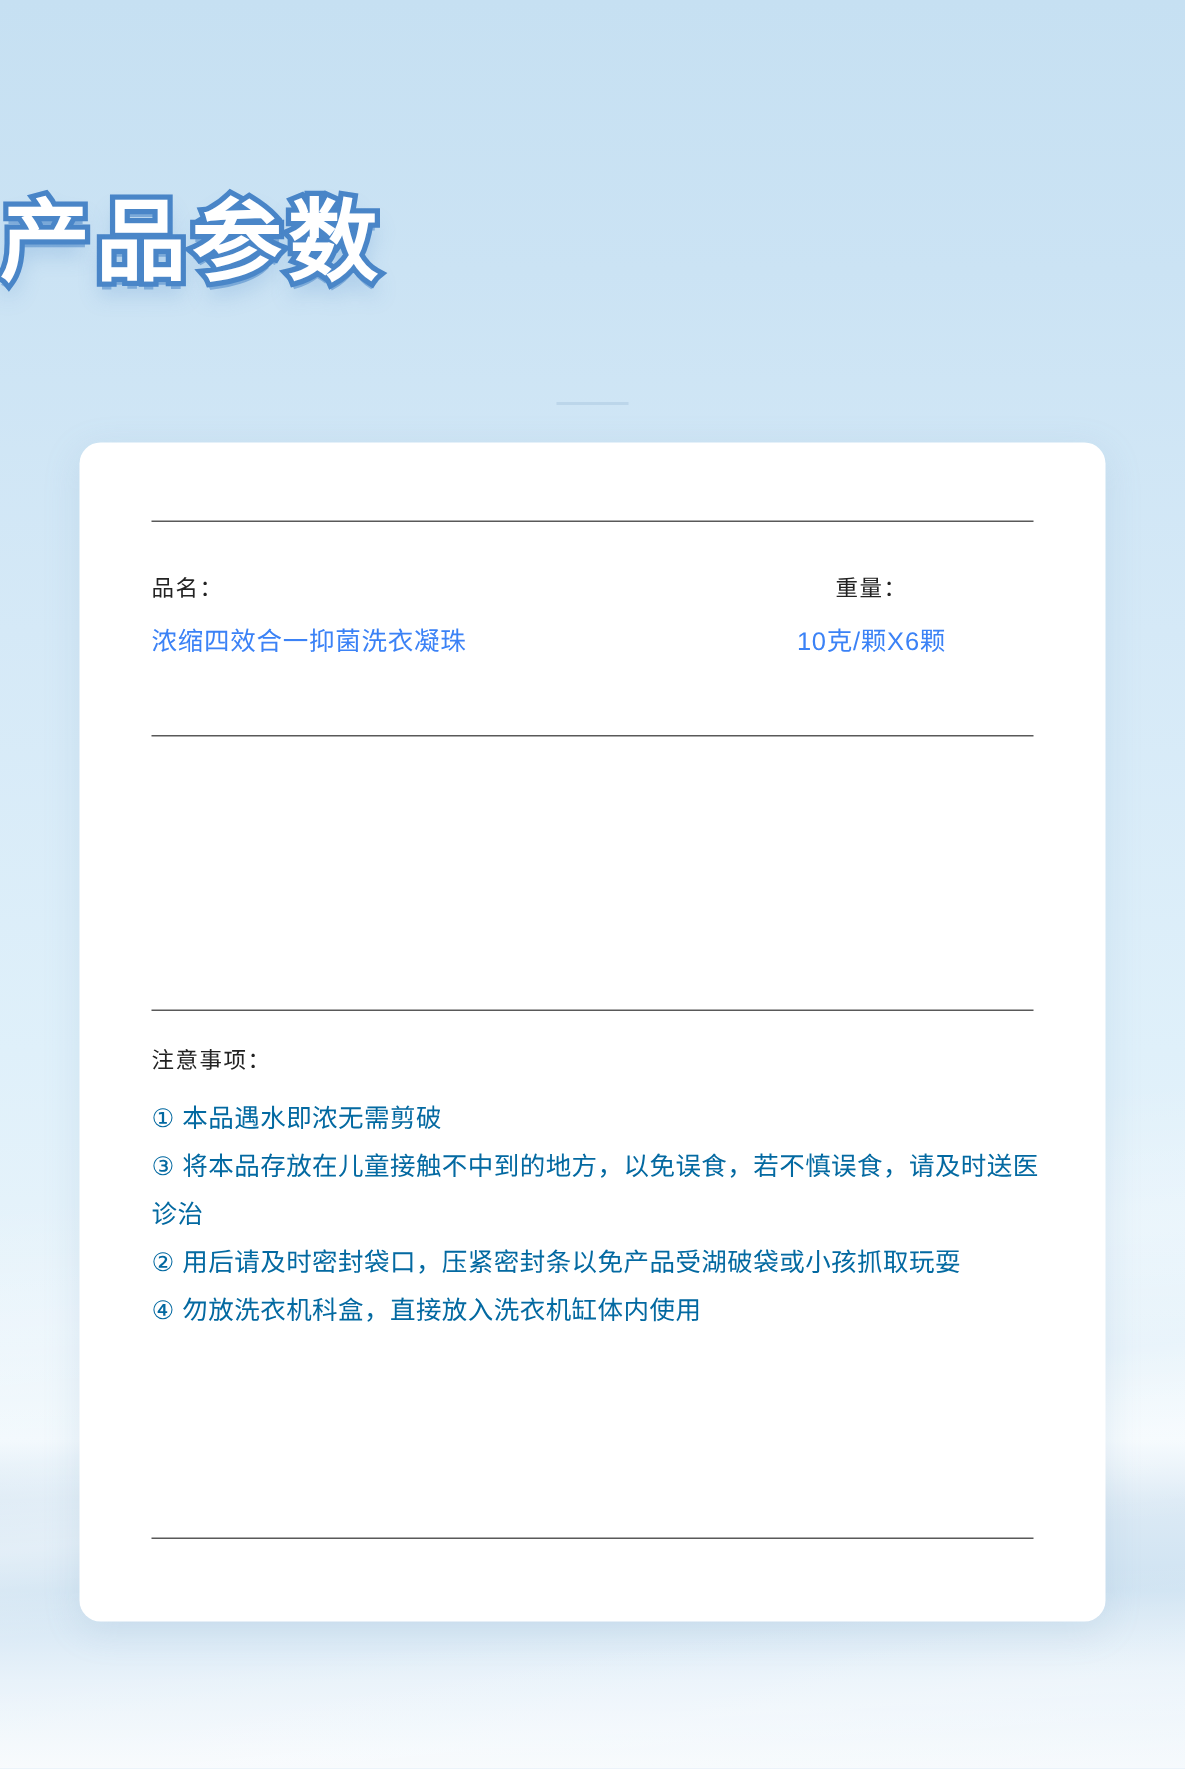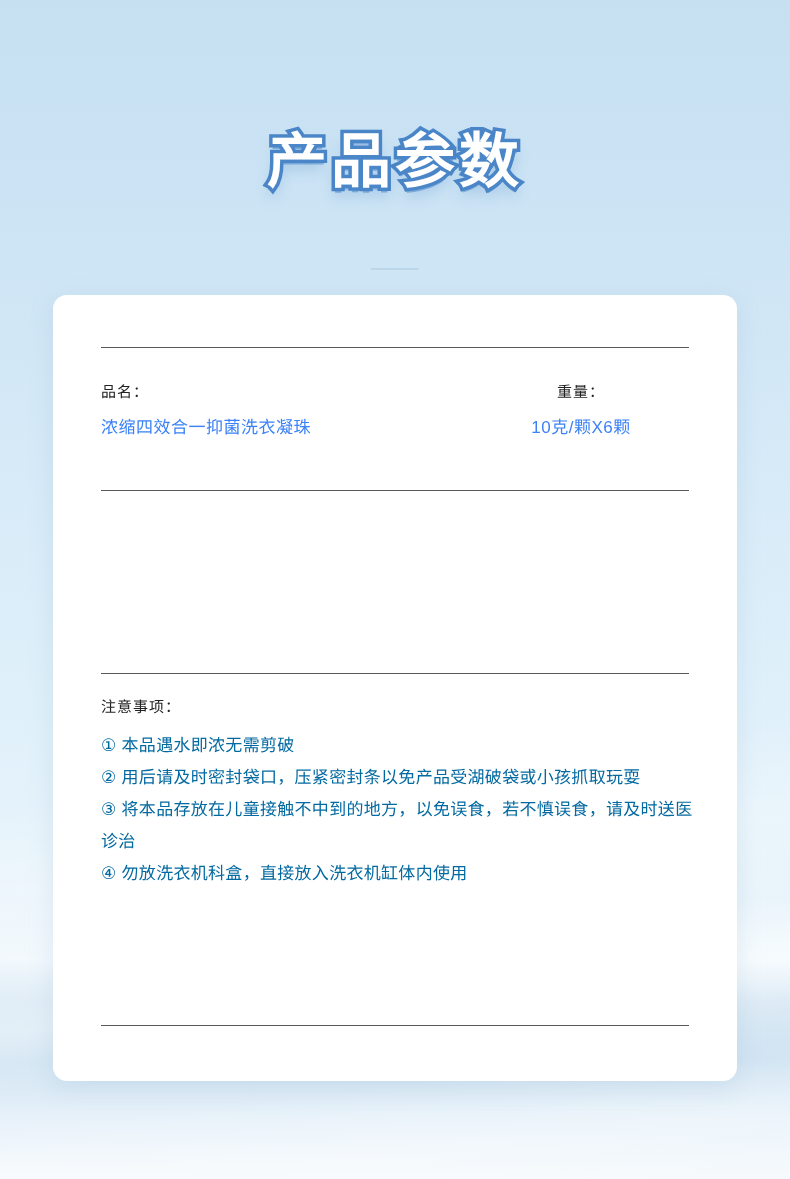--- a/index.html
+++ b/index.html
@@ -46,21 +46,20 @@
   .bg-streak.s1 { top: 760px; opacity: 0.55; }
   .bg-streak.s2 { top: 930px; opacity: 0.75; height: 120px; }
   .bg-streak.s3 { top: 1080px; opacity: 0.6; height: 140px; }
 
   
   .title-wrap {
     position: absolute;
     top: 112px;
     left: 0;
     width: 790px;
-    text-align: center;
   }
   .title {
     display: inline-block;
     font-family: "DejaVu Sans", "Liberation Sans", sans-serif;
     font-size: 60px;
     font-weight: bold;
     letter-spacing: 4px;
     color: #ffffff;
     -webkit-text-stroke: 7px #4a86c8;
     paint-order: stroke fill;
@@ -186,20 +185,20 @@
         <p class="label">重量：</p>
         <p class="value">10克/颗X6颗</p>
       </div>
     </div>
 
 
     <div class="section sec-notes">
       <p class="label">注意事项：</p>
       <ul class="notes-list">
         <li>① 本品遇水即浓无需剪破</li>
+        <li>③ 将本品存放在儿童接触不中到的地方，以免误食，若不慎误食，请及时送医诊治</li>
         <li>② 用后请及时密封袋口，压紧密封条以免产品受湖破袋或小孩抓取玩耍</li>
-        <li>③ 将本品存放在儿童接触不中到的地方，以免误食，若不慎误食，请及时送医诊治</li>
         <li>④ 勿放洗衣机科盒，直接放入洗衣机缸体内使用</li>
       </ul>
     </div>
 
   </div>
 </div>
 
 </body></html>

